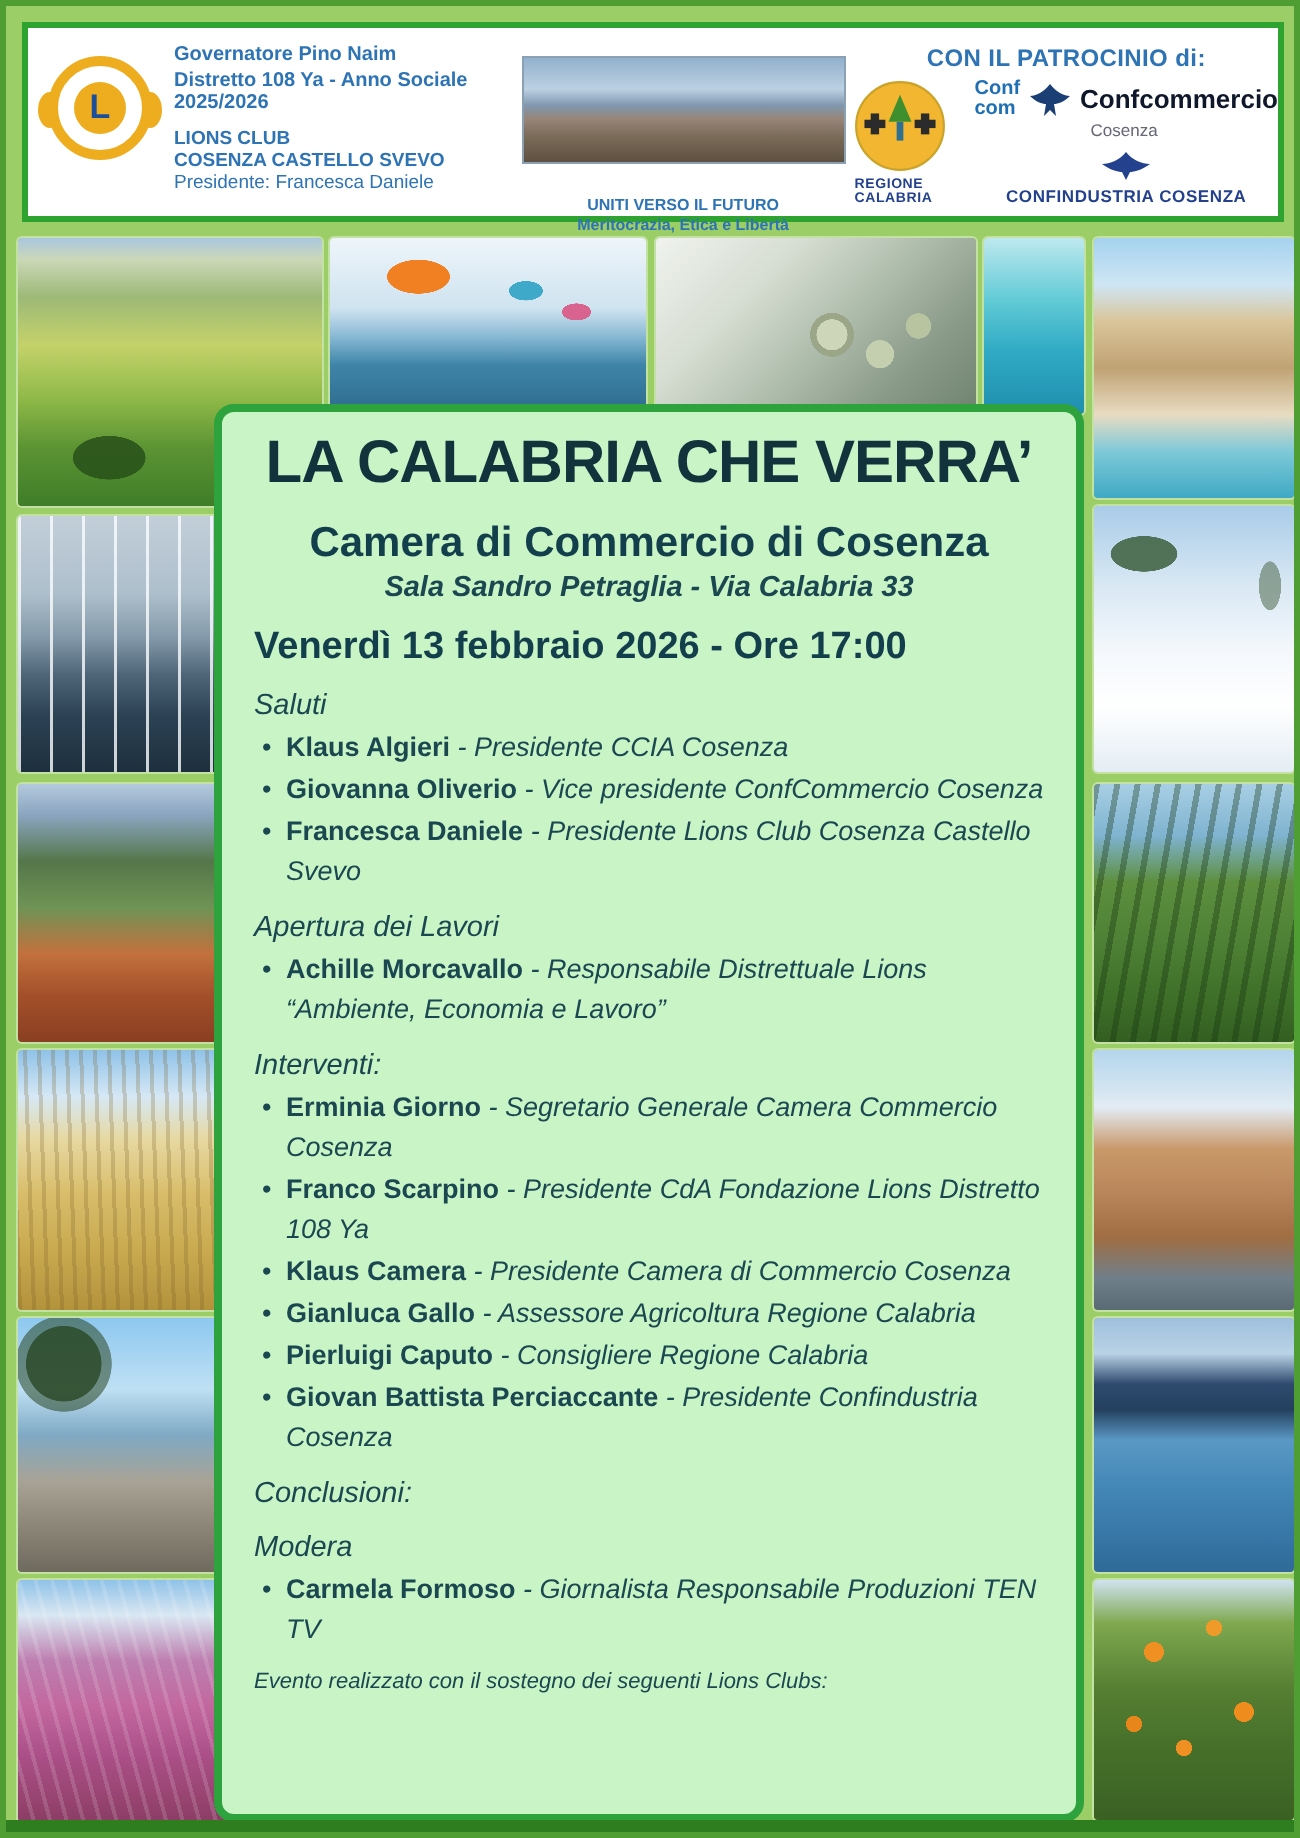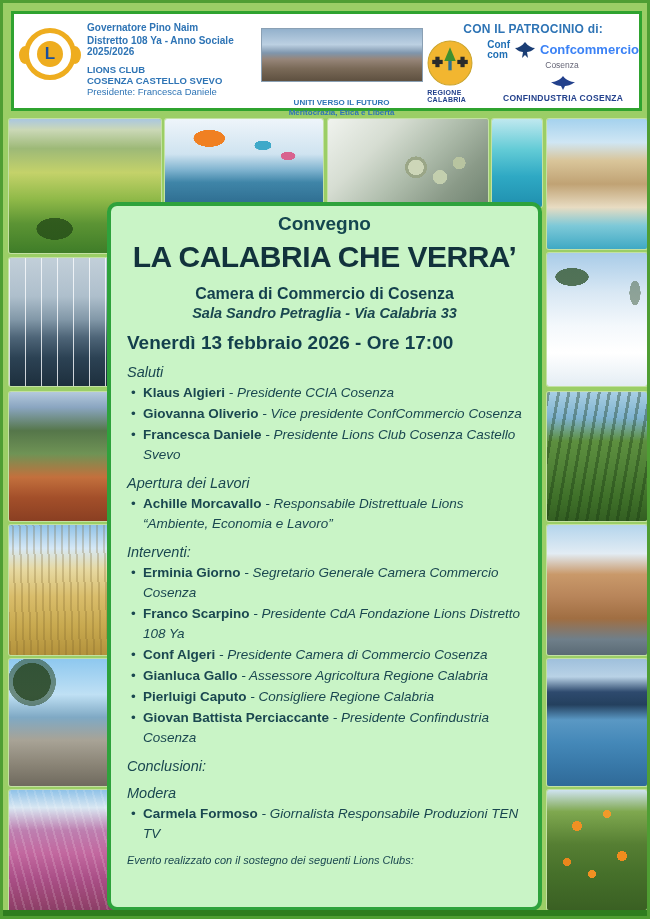--- a/index.html
+++ b/index.html
@@ -31,21 +31,21 @@
   .pano-cap{color:#2e74b5;font-size:8px;font-weight:bold;margin-top:16px;text-align:center;line-height:1.25;}
 
   .hdr-right{flex:1;display:flex;flex-direction:column;align-items:center;padding-top:8px;}
   .patro-heading{color:#2e74b5;font-size:12px;font-weight:bold;letter-spacing:.2px;}
   .patro-row{display:flex;align-items:flex-start;margin-top:4px;gap:14px;}
   .regione{display:flex;flex-direction:column;align-items:center;}
   .regione-label{font-size:7px;font-weight:bold;color:#23418c;margin-top:3px;letter-spacing:.3px;}
   .patro-col{display:flex;flex-direction:column;align-items:center;}
   .confcom-row{display:flex;align-items:center;gap:4px;}
   .confcom-stack{color:#1f6fb5;font-weight:bold;font-size:10px;line-height:.95;text-align:left;}
-  .confcommercio-txt{color:#3b82f6;font-weight:bold;font-size:13px;line-height:1;}
+  .confcommercio-txt{color:#0f172a;font-weight:bold;font-size:13px;line-height:1;}
   .confcommercio-city{color:#667;font-size:8.5px;align-self:flex-start;margin-left:58px;margin-top:1px;}
   .confindustria{display:flex;flex-direction:column;align-items:center;margin-top:5px;}
   .confindustria-label{color:#23418c;font-weight:bold;font-size:8.5px;margin-top:2px;letter-spacing:.3px;}
 
   
   .ph{position:absolute;border-radius:2px;box-shadow:0 0 0 1px rgba(255,255,255,.4);}
   .ph-hills{left:6px;top:116px;width:152px;height:134px;background:
     radial-gradient(ellipse 30px 18px at 30% 82%, rgba(40,80,25,.85) 0 60%, transparent 61%),
     linear-gradient(180deg,#aac7e0 0%,#cbd8b7 8%,#9db977 22%,#c4d26a 40%,#8fb948 60%,#5c9434 78%,#3f7d28 100%);}
   .ph-marina{left:6px;top:255px;width:104px;height:128px;background:
@@ -95,21 +95,21 @@
     radial-gradient(circle 4px at 20% 60%, #e8861c 0 99%, transparent 100%),
     linear-gradient(180deg,#cfe3f0 0%,#7fa84f 18%,#567f33 45%,#46702a 70%,#3a6023 100%);}
 
   
   .panel{position:absolute;left:104px;top:199px;width:435px;height:709px;box-sizing:border-box;
          background:#c9f4c6;border:4px solid #2ea23c;border-radius:10px;
          padding:4px 16px 6px 16px;color:#1a4750;overflow:hidden;}
   .kicker{text-align:center;font-weight:bold;font-size:19px;margin-top:3px;color:#14464f;}
   .main-title{text-align:center;font-weight:bold;font-size:30px;letter-spacing:-.5px;
               margin-top:5px;color:#12323c;white-space:nowrap;}
-  .venue{text-align:center;font-weight:bold;font-size:16px;margin-top:11px;color:#133f4c;}
+  .venue{text-align:center;font-weight:bold;font-size:21px;margin-top:11px;color:#133f4c;}
   .room{text-align:center;font-weight:bold;font-style:italic;font-size:14.5px;margin-top:2px;}
   .datetime{text-align:left;font-weight:bold;font-size:19px;margin-top:11px;color:#133f4c;}
   .agenda{margin-top:2px;}
   .section-heading{font-style:italic;font-size:14.5px;margin:9px 0 2px;line-height:18px;}
   .item{position:relative;font-size:13.5px;line-height:20px;padding-left:16px;margin:1px 0;}
   .item::before{content:"•";position:absolute;left:4px;top:0;}
   .item .nm{font-weight:bold;white-space:nowrap;}
   .item .role{font-style:italic;}
   .clubs-intro{font-style:italic;font-size:11px;margin:10px 0 3px;}
 </style>
@@ -191,37 +191,36 @@
   <div class="ph ph-palm"></div>
   <div class="ph ph-pink"></div>
   <div class="ph ph-tropea"></div>
   <div class="ph ph-snow"></div>
   <div class="ph ph-vineyard"></div>
   <div class="ph ph-oldtown"></div>
   <div class="ph ph-lake"></div>
   <div class="ph ph-oranges"></div>
 
   <div class="panel">
-    <div class="kicker">Convegno</div>
     <div class="main-title">LA CALABRIA CHE VERRA’</div>
     <div class="venue">Camera di Commercio di Cosenza</div>
     <div class="room">Sala Sandro Petraglia - Via Calabria 33</div>
     <div class="datetime">Venerdì 13 febbraio 2026 - Ore 17:00</div>
 
     <div class="agenda">
         <div class="section-heading">Saluti</div>
         <div class="item"><span class="nm">Klaus Algieri</span><span class="role"> - Presidente CCIA Cosenza</span></div>
         <div class="item"><span class="nm">Giovanna Oliverio</span><span class="role"> - Vice presidente ConfCommercio Cosenza</span></div>
         <div class="item"><span class="nm">Francesca Daniele</span><span class="role"> - Presidente Lions Club Cosenza Castello Svevo</span></div>
         <div class="section-heading">Apertura dei Lavori</div>
         <div class="item"><span class="nm">Achille Morcavallo</span><span class="role"> - Responsabile Distrettuale Lions “Ambiente, Economia e Lavoro”</span></div>
         <div class="section-heading">Interventi:</div>
         <div class="item"><span class="nm">Erminia Giorno</span><span class="role"> - Segretario Generale Camera Commercio Cosenza</span></div>
         <div class="item"><span class="nm">Franco Scarpino</span><span class="role"> - Presidente CdA Fondazione Lions Distretto 108 Ya</span></div>
-        <div class="item"><span class="nm">Conf Algeri</span><span class="role"> - Presidente Camera di Commercio Cosenza</span></div>
+        <div class="item"><span class="nm">Klaus Camera</span><span class="role"> - Presidente Camera di Commercio Cosenza</span></div>
         <div class="item"><span class="nm">Gianluca Gallo</span><span class="role"> - Assessore Agricoltura Regione Calabria</span></div>
         <div class="item"><span class="nm">Pierluigi Caputo</span><span class="role"> - Consigliere Regione Calabria</span></div>
         <div class="item"><span class="nm">Giovan Battista Perciaccante</span><span class="role"> - Presidente Confindustria Cosenza</span></div>
         <div class="section-heading">Conclusioni:</div>
         <div class="section-heading">Modera</div>
         <div class="item"><span class="nm">Carmela Formoso</span><span class="role"> - Giornalista Responsabile Produzioni TEN TV</span></div>
       </div>
 
     <div class="clubs-intro">Evento realizzato con il sostegno dei seguenti Lions Clubs:</div>
 

